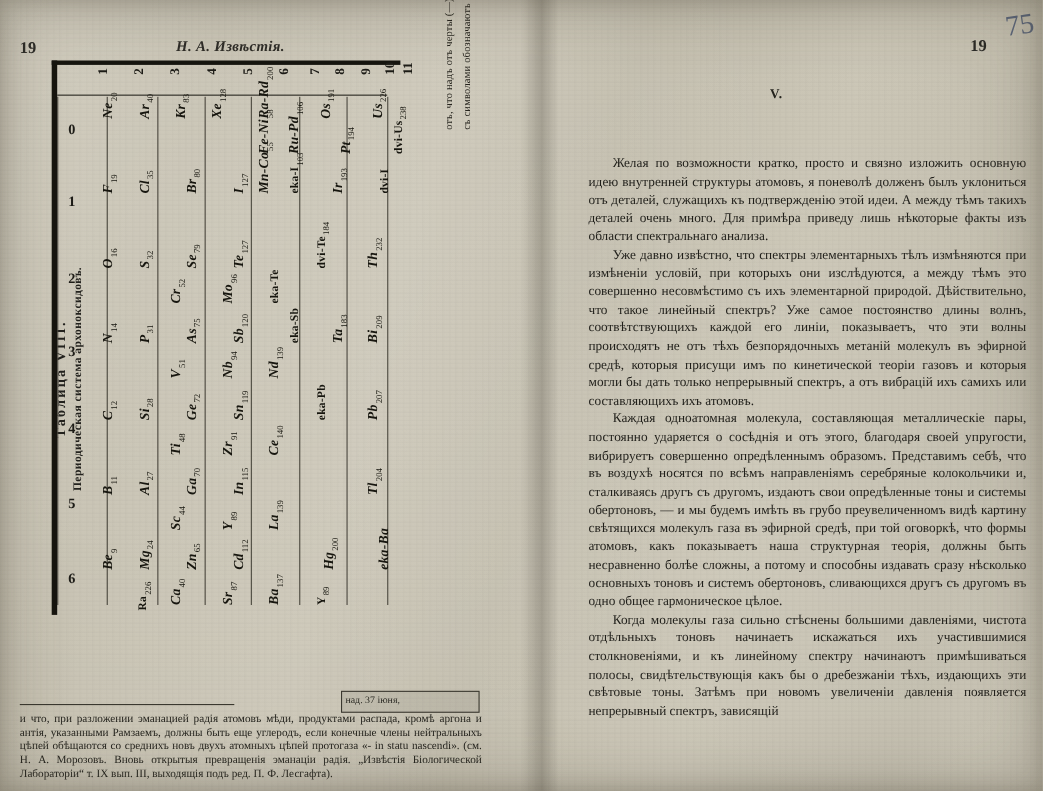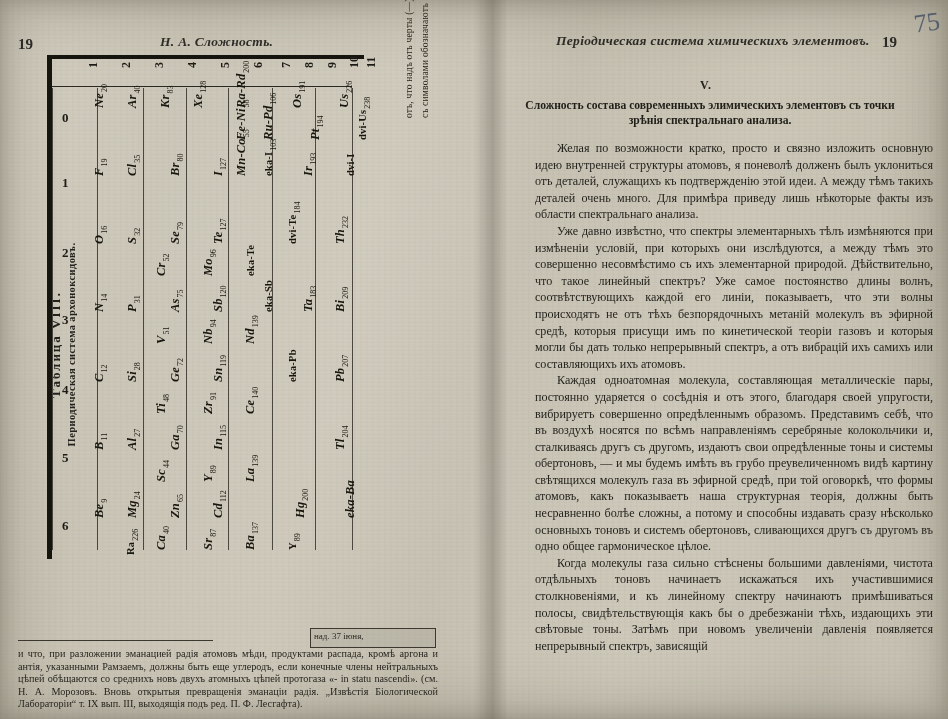--- a/index.html
+++ b/index.html
@@ -128,21 +128,21 @@
 </style>
 </head>
 <body>
 
 <div class="page">
   <div class="grain"></div>
 
   <div class="left-page">
 
     <div class="folio-left">19</div>
-    <div class="running-head-left">Н. А. Сложность.</div>
+    <div class="running-head-left">Н. А. Извѣстія.</div>
 
     <div class="table-caption">
       <div class="t1">Таблица VIII.</div>
       <div class="t2">Периодическая система архоноксидовъ.</div>
     </div>
 
     <div class="tbl-frame"></div>
     <div class="tbl-inner-line"></div>
 
     <div class="col-rule" style="left:52px;top:88px;height:462px;"></div>
@@ -250,26 +250,24 @@
 
     <div class="tbl-note" style="left:404px;top:118px;">отъ, что надъ отъ черты (—) означены предварившиеся атомы, направо — неиндивидован-</div>
     <div class="tbl-note" style="left:420px;top:118px;">съ символами обозначаютъ ихъ атомные веса съ точностью до дробныхъ долей единицы.</div>
 
     <div class="footnote-rule"></div>
     <div class="fn-box">над. 37 іюня,</div>
     <div class="footnote">и что, при разложении эманацией радія атомовъ мѣди, продуктами распада, кромѣ аргона и антія, указанными Рамзаемъ, должны быть еще углеродъ, если конечные члены нейтральныхъ цѣпей обѣщаются со среднихъ новъ двухъ атомныхъ цѣпей протогаза «- in statu nascendi». (см. Н. А. Морозовъ. Вновь открытыя превращенія эманаціи радія. „Извѣстія Біологической Лабораторіи“ т. IX вып. III, выходящія подъ ред. П. Ф. Лесгафта).</div>
   </div>
 
   <div class="right-page">
-    <div class="running-head-right">Періодическая система химическихъ элементовъ.</div>
     <div class="folio-right">19</div>
     <div class="pencil-mark">75</div>
 
     <div class="sec-num">V.</div>
-    <div class="sec-title">Сложность состава современныхъ элимическихъ элементовъ съ точки зрѣнія спектральнаго анализа.</div>
 
     <div class="body">
       <p>Желая по возможности кратко, просто и связно изложить основную идею внутренней структуры атомовъ, я поневолѣ долженъ былъ уклониться отъ деталей, служащихъ къ подтвержденію этой идеи. А между тѣмъ такихъ деталей очень много. Для примѣра приведу лишь нѣкоторые факты изъ области спектральнаго анализа.</p>
       <p>Уже давно извѣстно, что спектры элементарныхъ тѣлъ измѣняются при измѣненіи условій, при которыхъ они изслѣдуются, а между тѣмъ это совершенно несовмѣстимо съ ихъ элементарной природой. Дѣйствительно, что такое линейный спектръ? Уже самое постоянство длины волнъ, соотвѣтствующихъ каждой его линіи, показываетъ, что эти волны происходятъ не отъ тѣхъ безпорядочныхъ метаній молекулъ въ эфирной средѣ, которыя присущи имъ по кинетической теоріи газовъ и которыя могли бы дать только непрерывный спектръ, а отъ вибрацій ихъ самихъ или составляющихъ ихъ атомовъ.</p>
       <p>Каждая одноатомная молекула, составляющая металлическіе пары, постоянно ударяется о сосѣднія и отъ этого, благодаря своей упругости, вибрируетъ совершенно опредѣленнымъ образомъ. Представимъ себѣ, что въ воздухѣ носятся по всѣмъ направленіямъ серебряные колокольчики и, сталкиваясь другъ съ другомъ, издаютъ свои опредѣленные тоны и системы обертоновъ, — и мы будемъ имѣть въ грубо преувеличенномъ видѣ картину свѣтящихся молекулъ газа въ эфирной средѣ, при той оговоркѣ, что формы атомовъ, какъ показываетъ наша структурная теорія, должны быть несравненно болѣе сложны, а потому и способны издавать сразу нѣсколько основныхъ тоновъ и системъ обертоновъ, сливающихся другъ съ другомъ въ одно общее гармоническое цѣлое.</p>
       <p>Когда молекулы газа сильно стѣснены большими давленіями, чистота отдѣльныхъ тоновъ начинаетъ искажаться ихъ участившимися столкновеніями, и къ линейному спектру начинаютъ примѣшиваться полосы, свидѣтельствующія какъ бы о дребезжаніи тѣхъ, издающихъ эти свѣтовые тоны. Затѣмъ при новомъ увеличеніи давленія появляется непрерывный спектръ, зависящій</p>
     </div>
   </div>
 
   <div class="gutter"></div>

